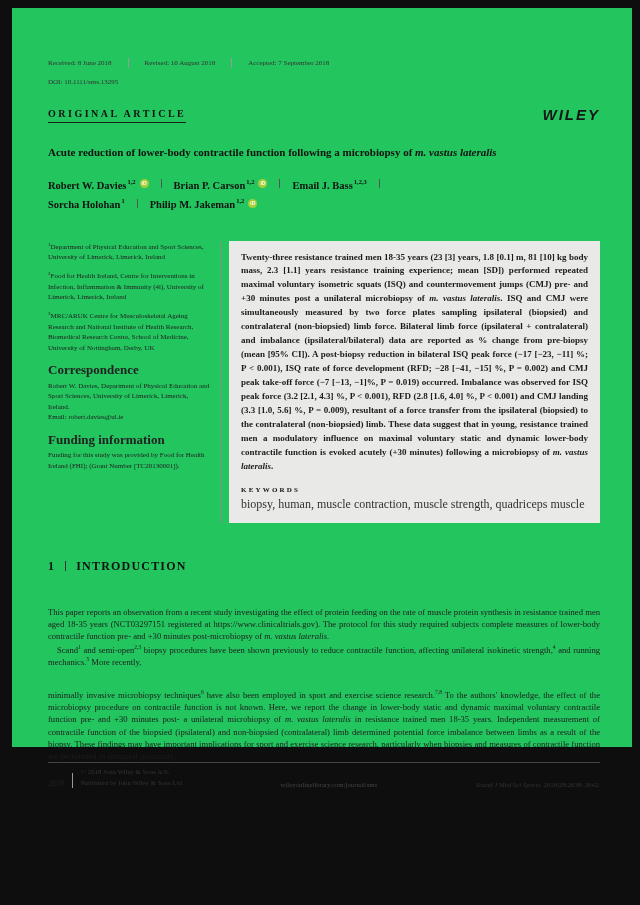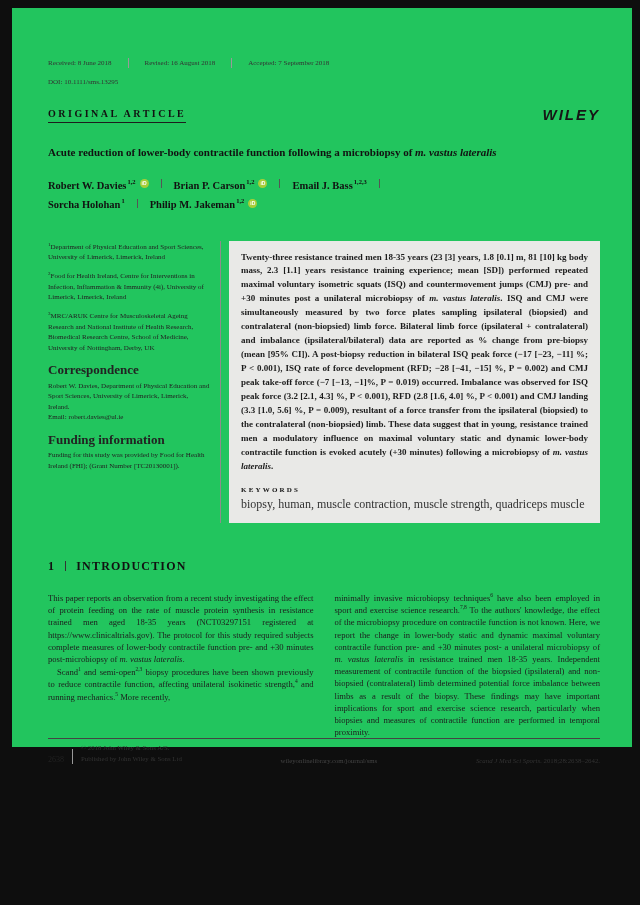--- a/index.html
+++ b/index.html
@@ -60,21 +60,21 @@
     flex:1;margin-left:8px;background:var(--abstract-bg,#e9e9e7);
     padding:10px 12px 9px;font-size:9px;line-height:1.55;color:#1b1b1b;
   }
   .abstract-text{text-align:justify;font-weight:bold;}
   .kw-label{margin-top:11px;font-weight:bold;letter-spacing:2.2px;font-size:7px;color:#111;}
   .kw-text{font-size:12px;color:#333;}
 
   
   .section-head{margin-top:36px;display:flex;align-items:center;font-size:12px;font-weight:bold;letter-spacing:1.2px;color:#111;}
   .sec-sep{width:1px;height:10px;background:#333;margin:0 10px;flex:none;}
-  .body-cols{display:flex;gap:21px;margin-top:18px;font-size:8.6px;line-height:1.42;text-align:justify;color:#1d1d1d;}
+  .body-cols{display:flex;gap:21px;margin-top:32px;font-size:8.6px;line-height:1.42;text-align:justify;color:#1d1d1d;flex-direction:column;}
   .col{flex:1;min-width:0;}
   .col p{margin:0;}
   .col p.indent{text-indent:9px;margin-top:1px;}
   .col sup{font-size:5.5px;}
 
   
   .footer{
     margin-top:auto;border-top:1px solid #444;padding-top:4px;
     display:flex;align-items:flex-end;font-size:6.8px;color:#333;
   }

